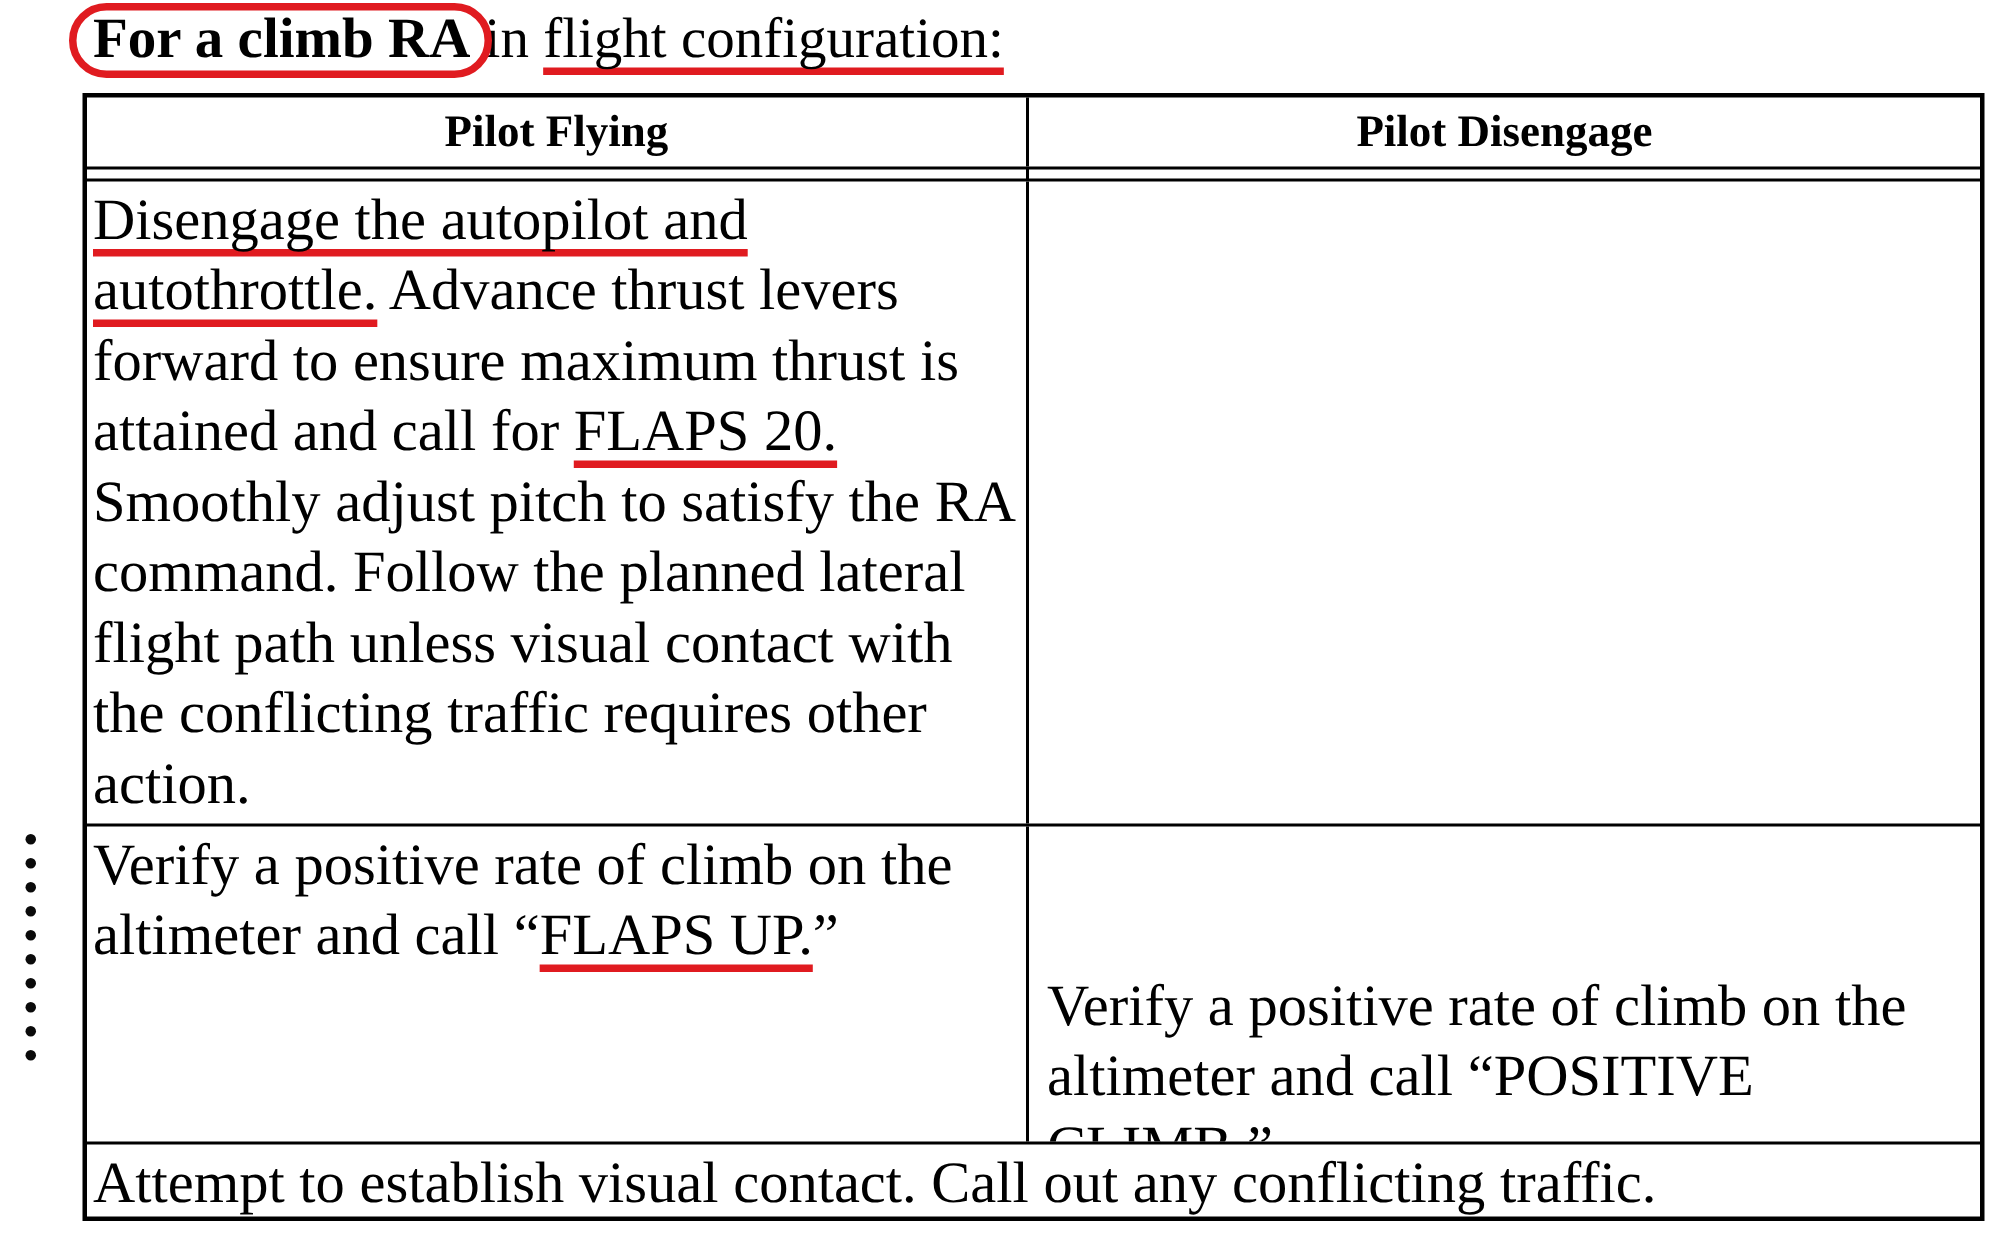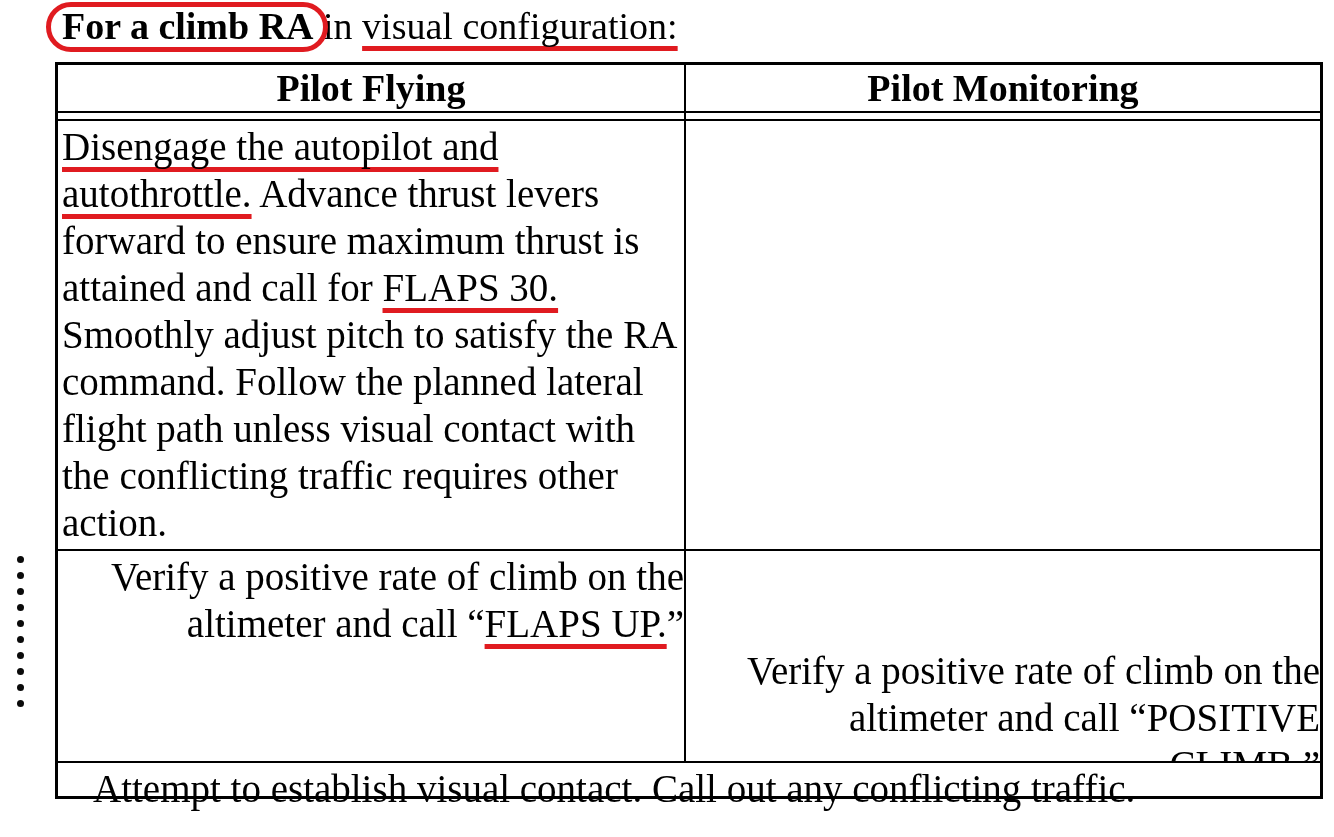--- a/index.html
+++ b/index.html
@@ -36,29 +36,29 @@
 
   
   .proc-table {
     position: absolute; left: 55px; top: 62px; width: 1268px;
     border: 3px solid #000; background: #fff;
   }
   .grid { display: grid; grid-template-columns: 626px 2px 1fr; }
   .vline { background: #000; }
   .row-header { height: 46px; }
   .cell.head {
-    font-weight: bold; font-size: 38px; line-height: 46px; text-align: center;
+    font-weight: bold; font-size: 30px; line-height: 46px; text-align: center;
     white-space: pre;
   }
   .hdiv { height: 10px; }
   .hdiv > div { border-top: 2px solid #000; border-bottom: 2px solid #000; height: 10px; }
   .hdiv > .vline { border: 0; height: 10px; }
   .row-1 { height: 430px; border-bottom: 2px solid #000; }
-  .row-2 { height: 212px; border-bottom: 2px solid #000; text-align: right; }
-  .row-3 { height: 33px; margin-left: 31px; }
+  .row-2 { height: 212px; border-bottom: 2px solid #000; }
+  .row-3 { height: 48px; }
   .cell.body {
     font-size: 39px; line-height: 47px; white-space: pre; overflow: hidden;
     padding: 2px 0 0 4px;
   }
   .cell.body.pm { padding-left: 12px; }
   .cell.body p { margin: 0; }
 </style>
 </head>
 <body>
 
@@ -70,41 +70,41 @@
     <div class="dot"></div>
     <div class="dot"></div>
     <div class="dot"></div>
     <div class="dot"></div>
     <div class="dot"></div>
     <div class="dot"></div>
     <div class="dot"></div>
     <div class="dot"></div>
   </div>
 
-  <div class="title"><span class="circle-wrap"><span class="circle-outline"></span><span>For a climb RA</span></span><span> in </span><span class="red-u">visual configuration:</span></div>
+  <div class="title"><span class="circle-wrap"><span class="circle-outline"></span><span>For a climb RA</span></span><span> in </span><span class="red-u">flight configuration:</span></div>
 
   <div class="proc-table">
 
     <div class="grid row-header">
       <div class="cell head">Pilot Flying</div>
       <div class="vline"></div>
-      <div class="cell head">Pilot Monitoring</div>
+      <div class="cell head">Pilot Disengage</div>
     </div>
 
     <div class="grid hdiv">
       <div></div>
       <div class="vline"></div>
       <div></div>
     </div>
 
     <div class="grid row-1">
       <div class="cell body pf"><span class="red-u">Disengage the autopilot and
 autothrottle.</span><span> Advance thrust levers
 forward to ensure maximum thrust is
-attained and call for </span><span class="red-u">FLAPS 30.</span><span>
+attained and call for </span><span class="red-u">FLAPS 20.</span><span>
 Smoothly adjust pitch to satisfy the RA
 command. Follow the planned lateral
 flight path unless visual contact with
 the conflicting traffic requires other
 action.</span></div>
       <div class="vline"></div>
     </div>
 
     <div class="grid row-2">
       <div class="cell body pf"><span>Verify a positive rate of climb on the

